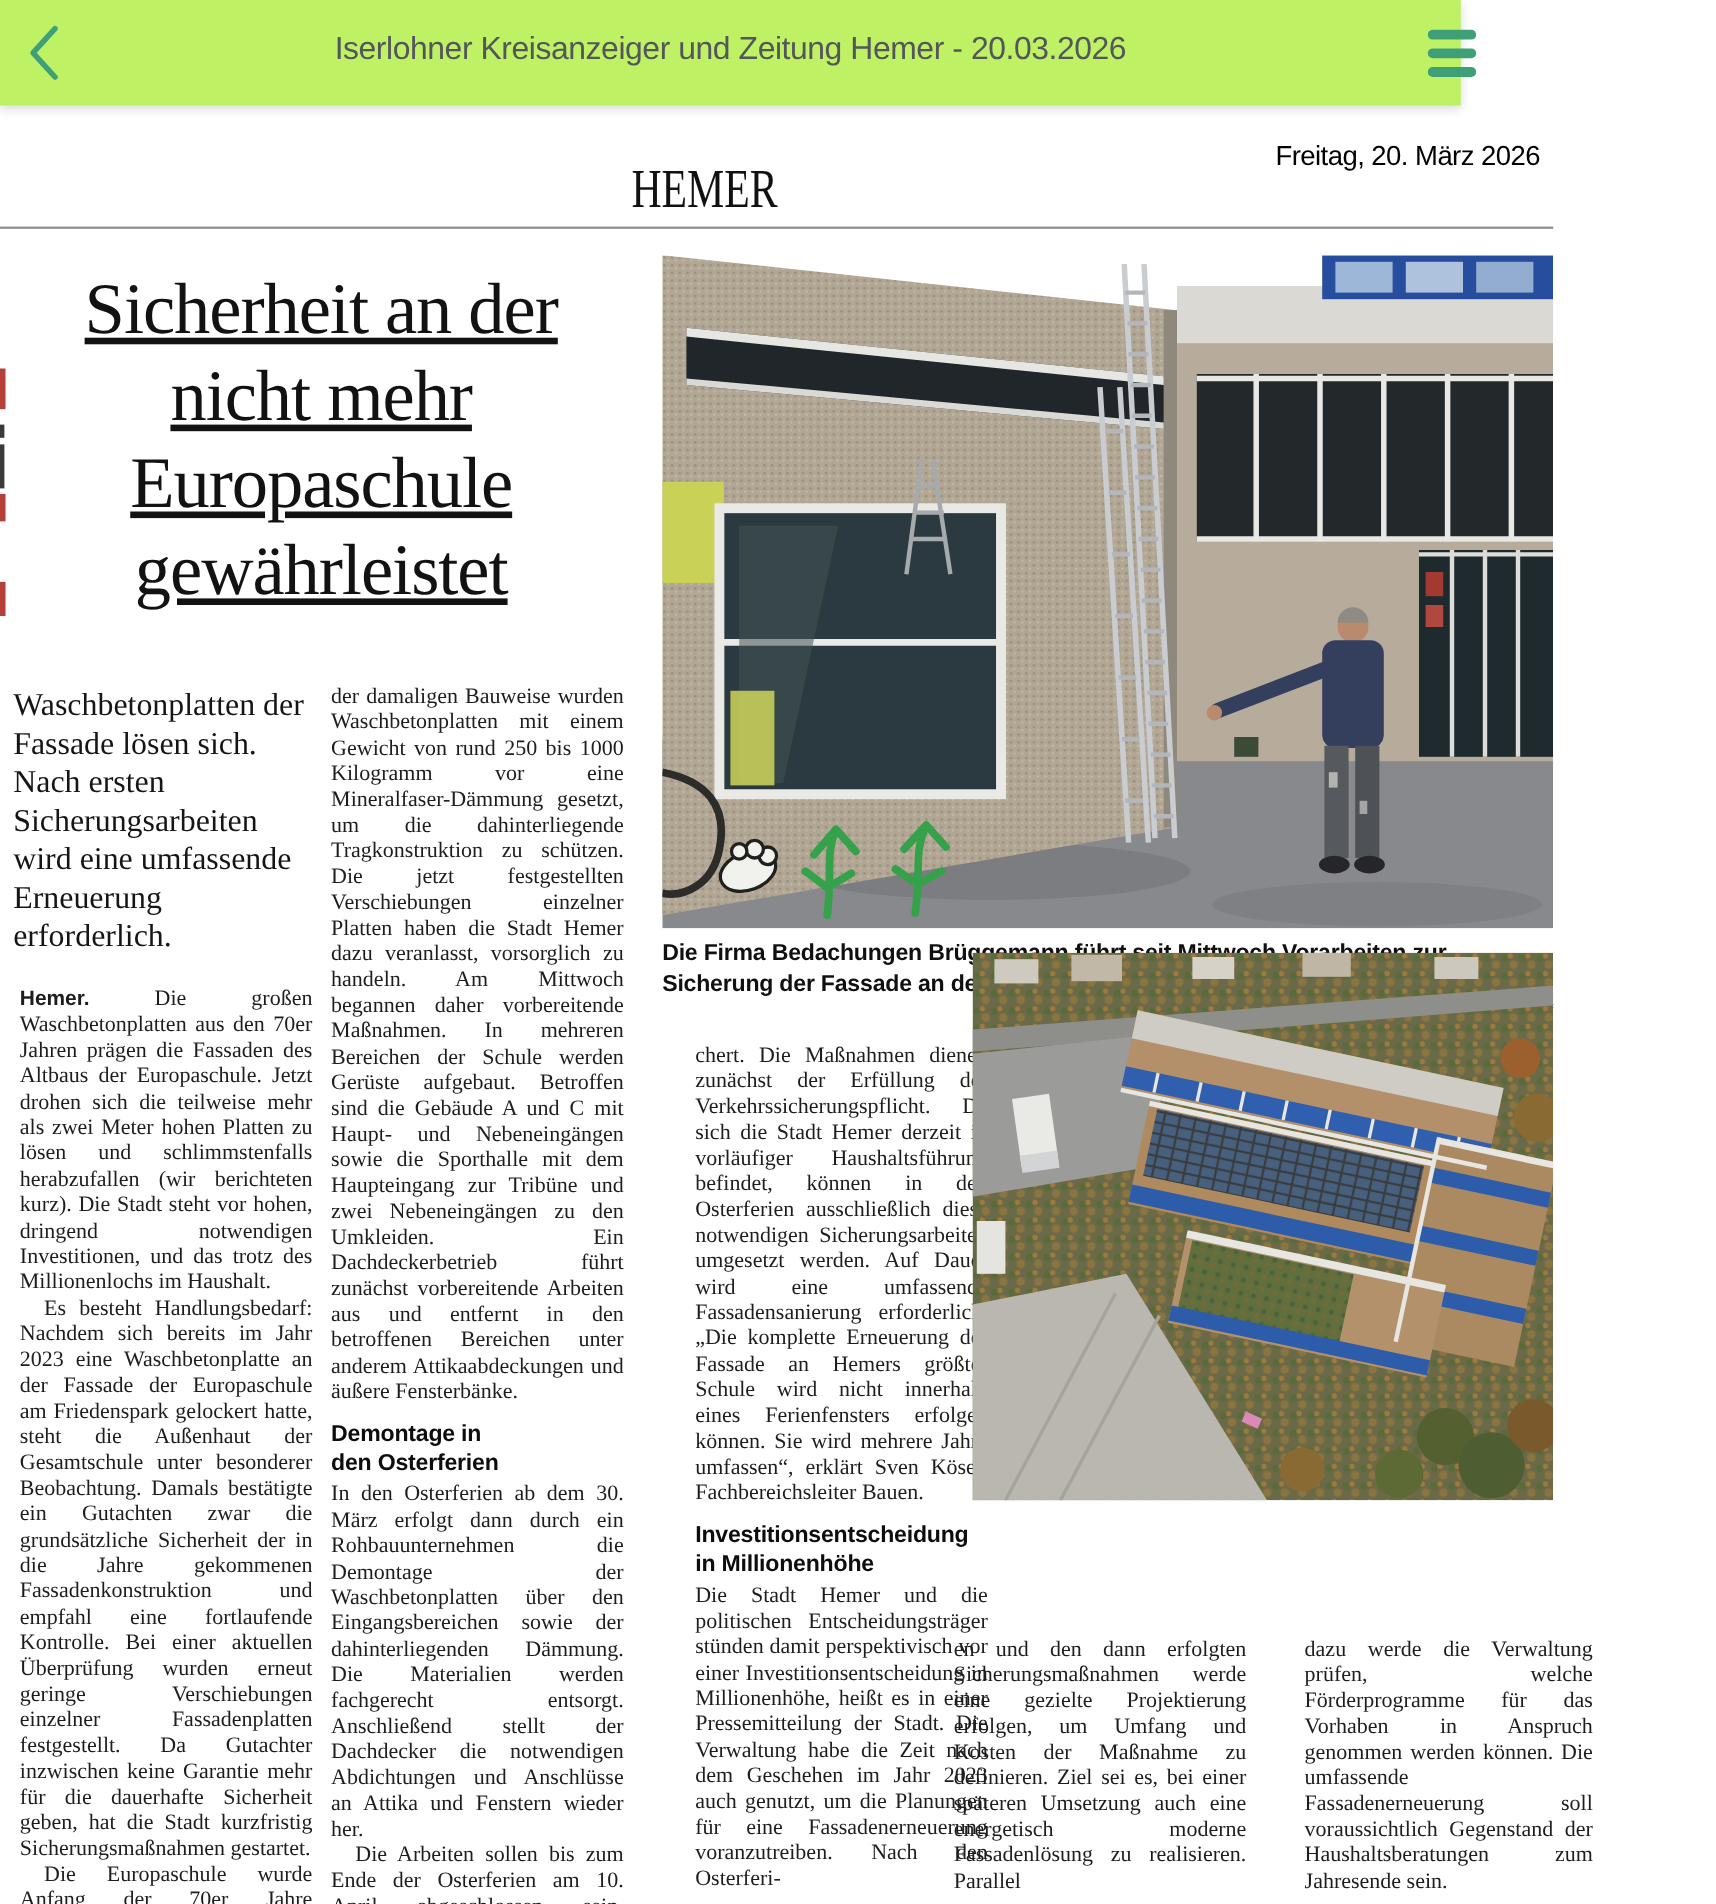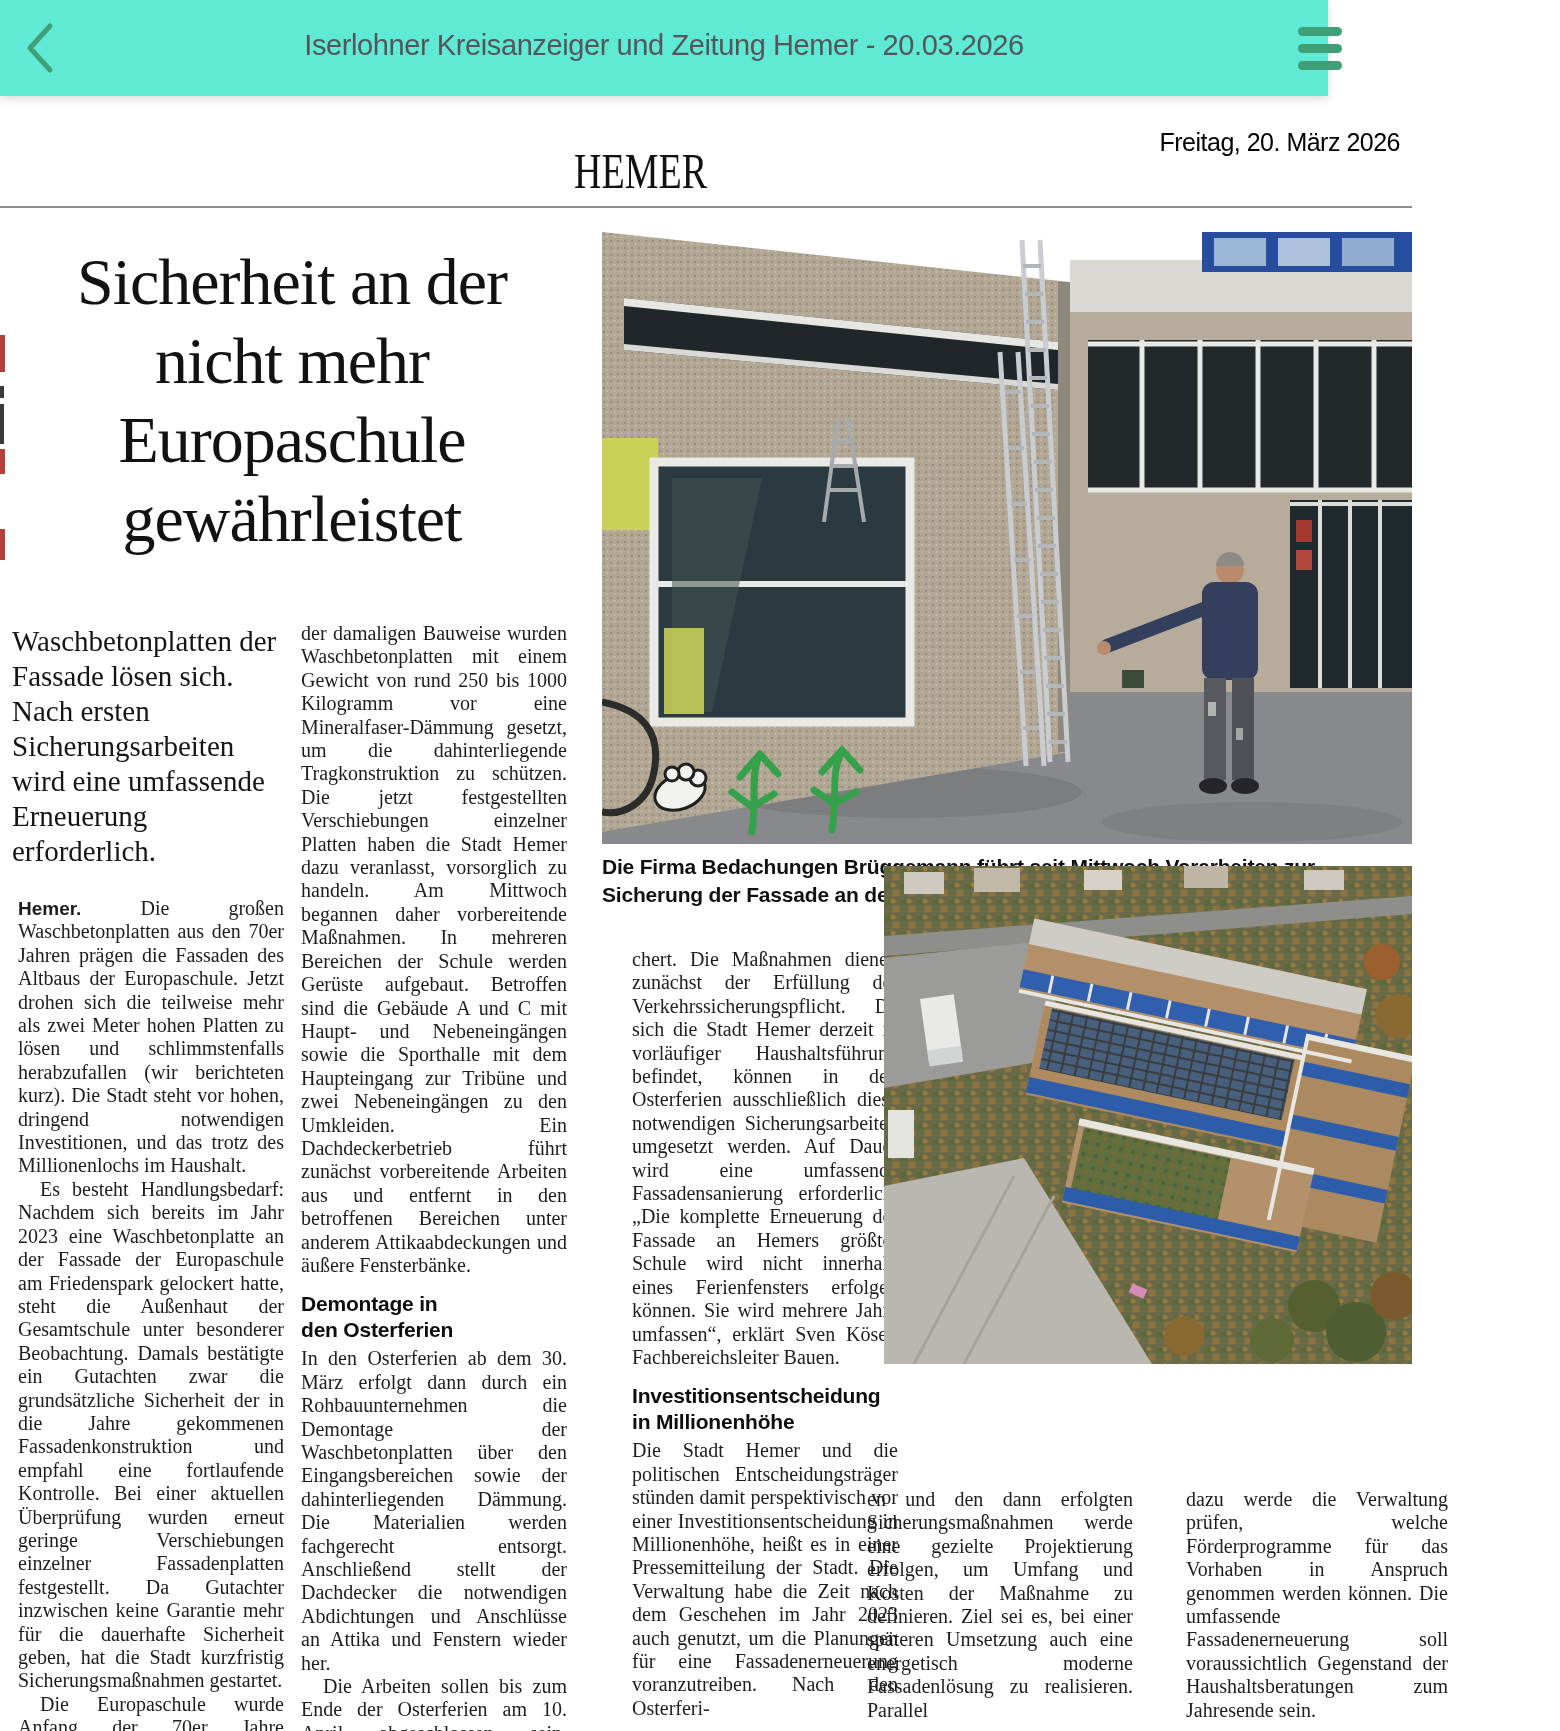--- a/index.html
+++ b/index.html
@@ -4,21 +4,21 @@
 <style>
   :root { --green:#3fa077; }
   html,body { margin:0; padding:0; }
   body {
     width:1560px; height:1731px; overflow:hidden; position:relative;
     background:#ffffff; font-family:"Liberation Sans", sans-serif;
   }
   
   .appbar {
     position:absolute; top:0; left:0; width:1328px; height:96px;
-    background:#5eead4; box-shadow:0 3px 9px rgba(0,0,0,.15); z-index:10;
+    background:#bef264; box-shadow:0 3px 9px rgba(0,0,0,.15); z-index:10;
   }
   .appbar-title {
     position:absolute; left:0; right:0; top:29px; text-align:center;
     font-size:29px; color:#55565b; letter-spacing:-0.4px; font-weight:400;
   }
   .back-btn { position:absolute; left:20px; top:22px; width:40px; height:52px; cursor:pointer; }
   .menu-btn { position:absolute; right:-18px; top:27px; width:48px; height:45px; cursor:pointer; }
   .menu-btn .bar { width:44px; height:9px; border-radius:4.5px; background:var(--green); margin-bottom:8px; }
   
   .page { position:absolute; top:96px; left:0; width:1560px; height:1635px; background:#fff; }
@@ -103,21 +103,21 @@
     <div class="edge-mark" style="top:290px;height:12px;width:4px;background:#3a3a3a;"></div>
     <div class="edge-mark" style="top:308px;height:40px;width:4px;background:#3a3a3a;"></div>
     <div class="edge-mark" style="top:353px;height:25px;width:5px;background:#b5403a;"></div>
     <div class="edge-mark" style="top:433px;height:31px;width:5px;background:#b5403a;"></div>
   </div>
 
   <div class="date">Freitag, 20. März 2026</div>
   <div class="section-title">HEMER</div>
   <div class="rule"></div>
 
-  <h1 class="headline" style="margin:0;">
+  <h1 class="headline" style="margin:0;text-decoration:underline;">
     <span>Sicherheit an der</span>
     <span>nicht mehr</span>
     <span>Europaschule</span>
     <span>gewährleistet</span>
   </h1>
 
   <div class="lede">Waschbetonplatten der Fassade lösen sich. Nach ersten Sicherungsarbeiten wird eine umfassende Erneuerung erforderlich.</div>
 
   <div class="col col1">
     <p><b class="leadin">Hemer.</b> <span>Die großen Waschbetonplatten aus den 70er Jahren prägen die Fassaden des Altbaus der Europaschule. Jetzt drohen sich die teilweise mehr als zwei Meter hohen Platten zu lösen und schlimmstenfalls herabzufallen (wir berichteten kurz). Die Stadt steht vor hohen, dringend notwendigen Investitionen, und das trotz des Millionenlochs im Haushalt.</span></p>

